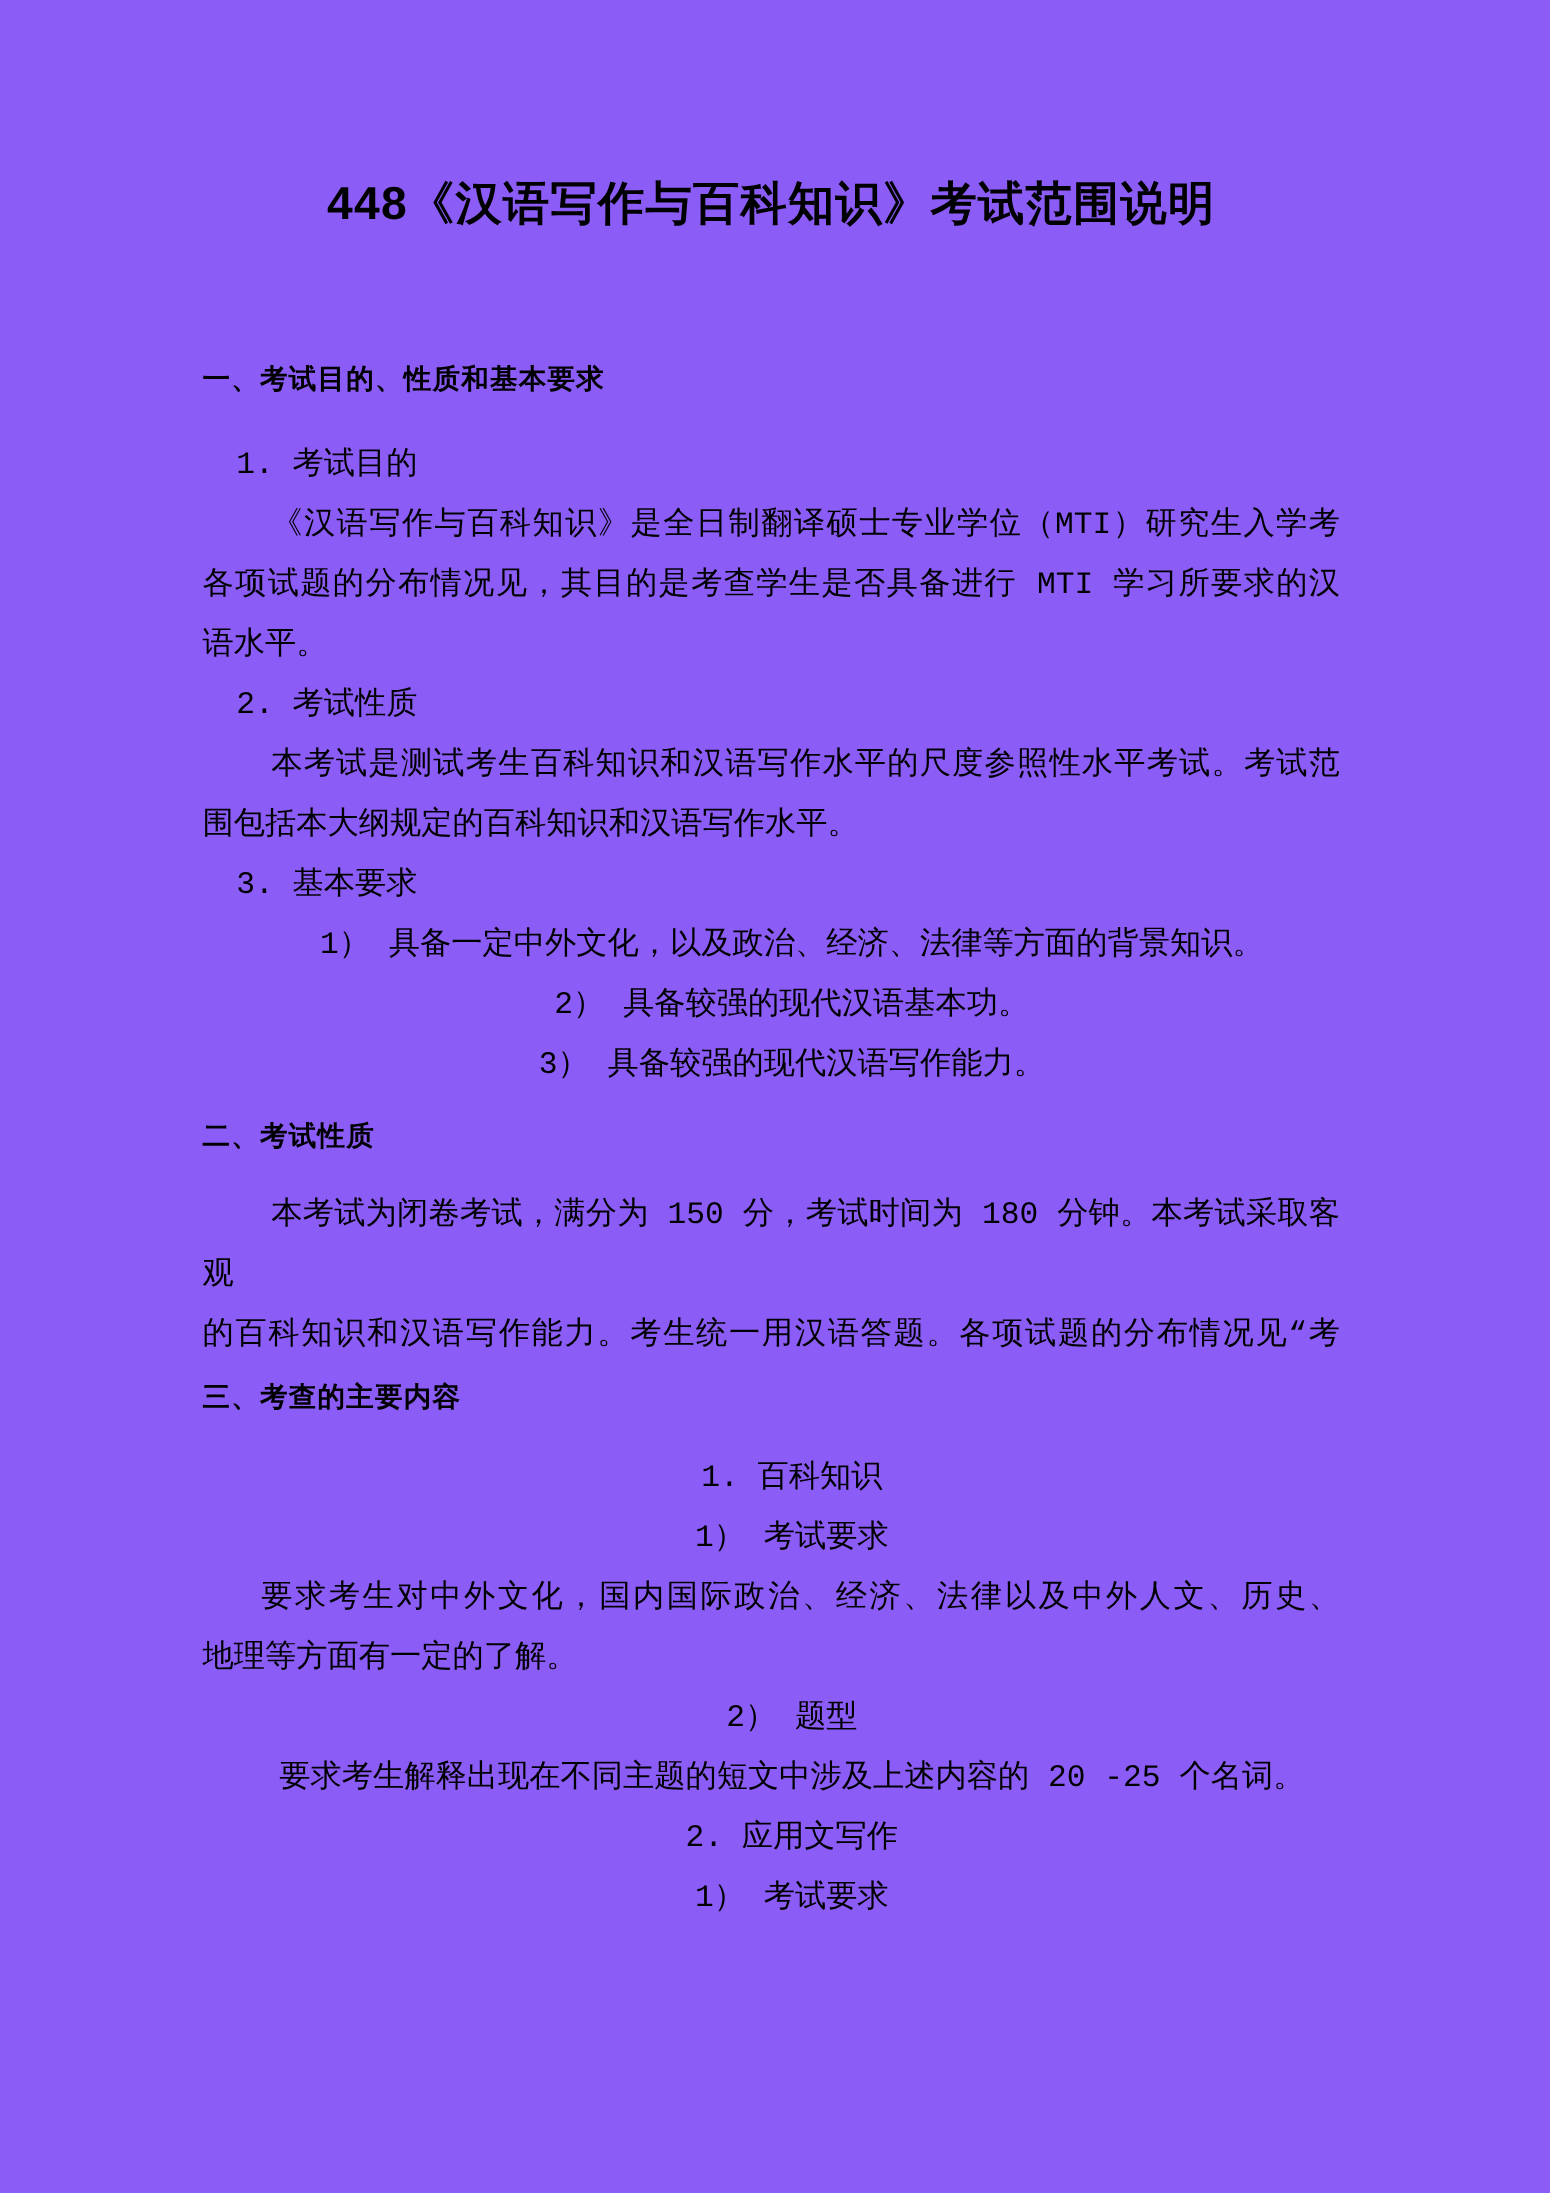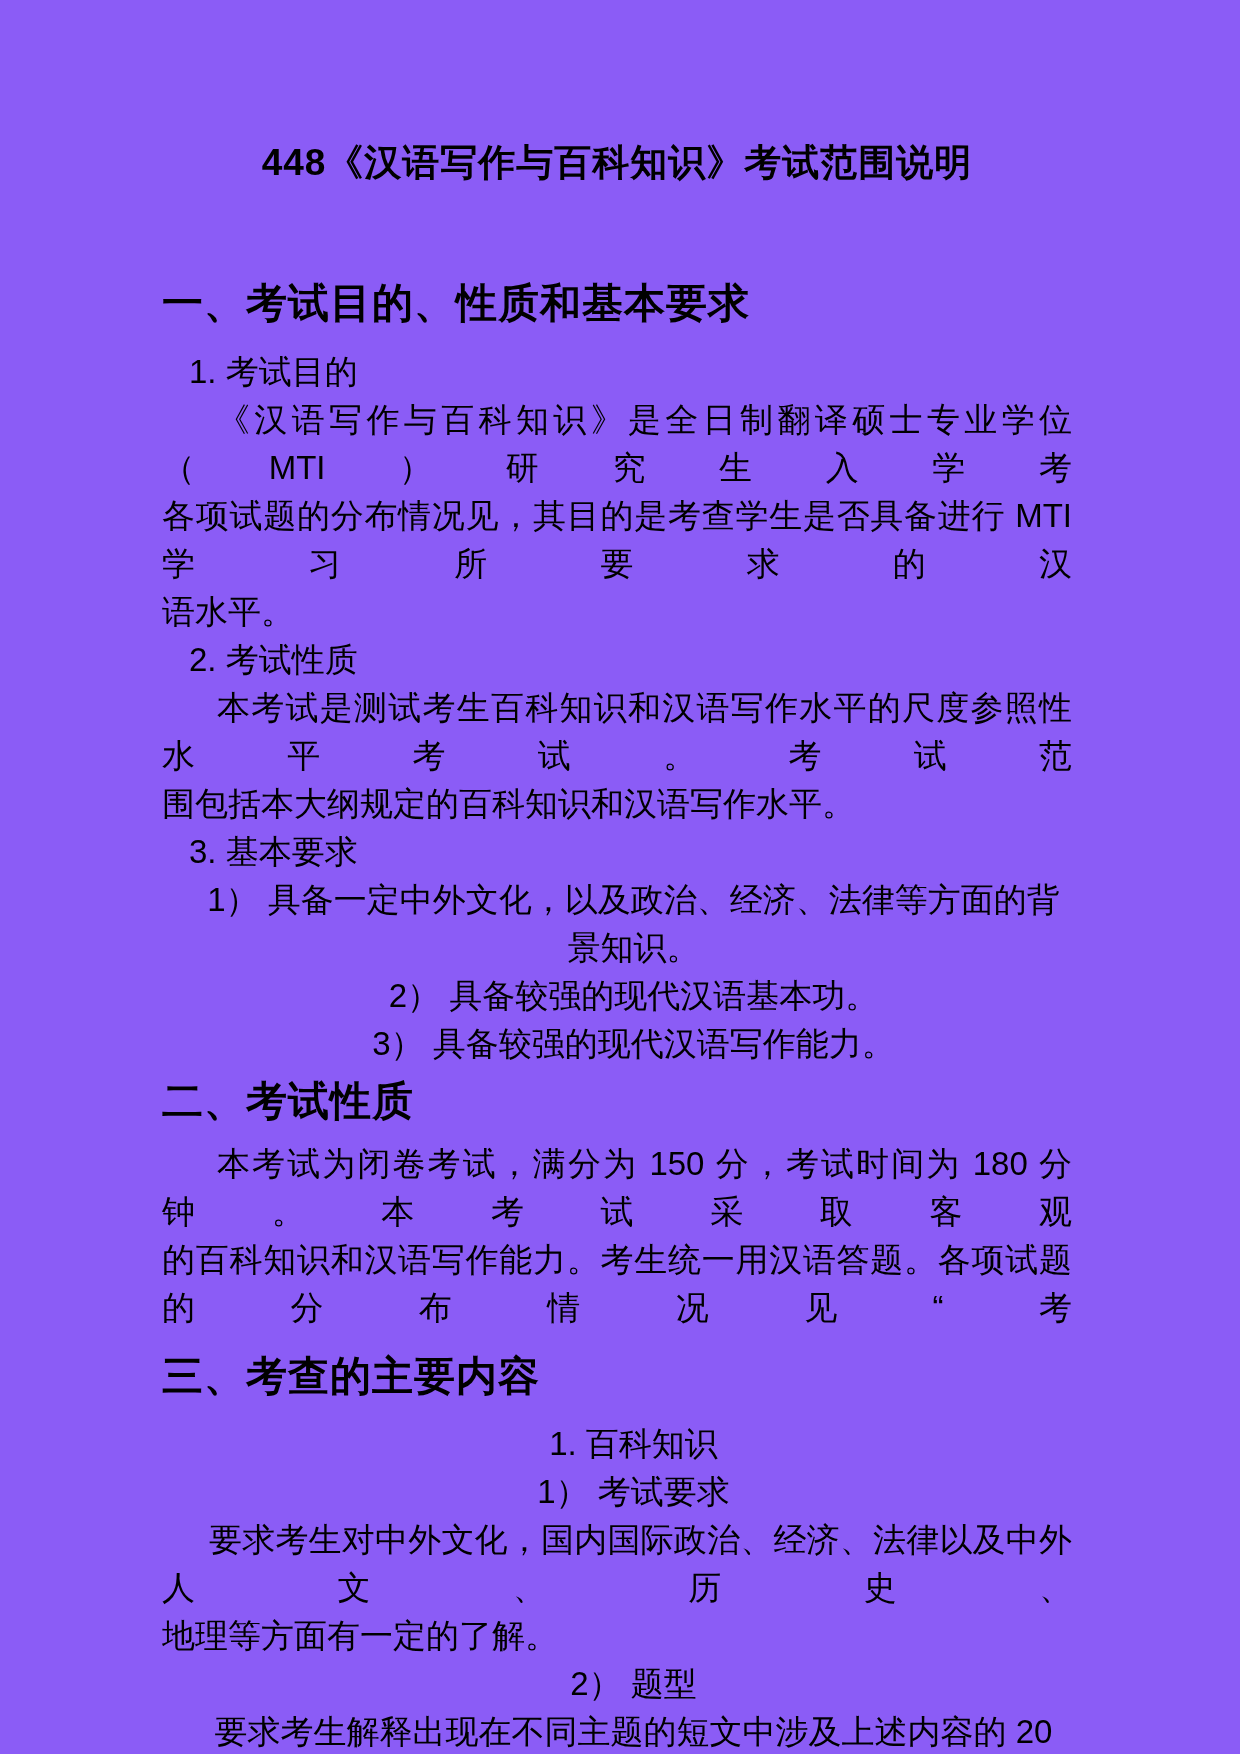--- a/index.html
+++ b/index.html
@@ -26,31 +26,31 @@
     font-size: 37px;
     line-height: 50px;
     letter-spacing: 1px;
     text-align: center;
     white-space: nowrap;
   }
   h2 {
     margin: 0;
     font-family: "Liberation Sans", sans-serif;
     font-weight: 700;
-    font-size: 41px;
+    font-size: 22px;
     line-height: 50px;
     letter-spacing: 1px;
   }
   .h2-1 { margin-top: 90px; }
   .h2-2 { margin-top: 8px; }
-  .h2-3 { margin-top: 22px; font-family: Liberation Mono, monospace; }
+  .h2-3 { margin-top: 1px; }
   .line {
-    font-family: Liberation Sans, sans-serif;
+    font-family: Liberation Mono, monospace;
     font-weight: 400;
-    font-size: 33px;
+    font-size: 25px;
     line-height: 48px;
     white-space: normal;
   }
   
   .fill {
     text-align: justify;
     text-align-last: justify;
   }
   .ind-item { padding-left: 27px; }  
   .ind-sub  { padding-left: 33px; text-align: center; }  

